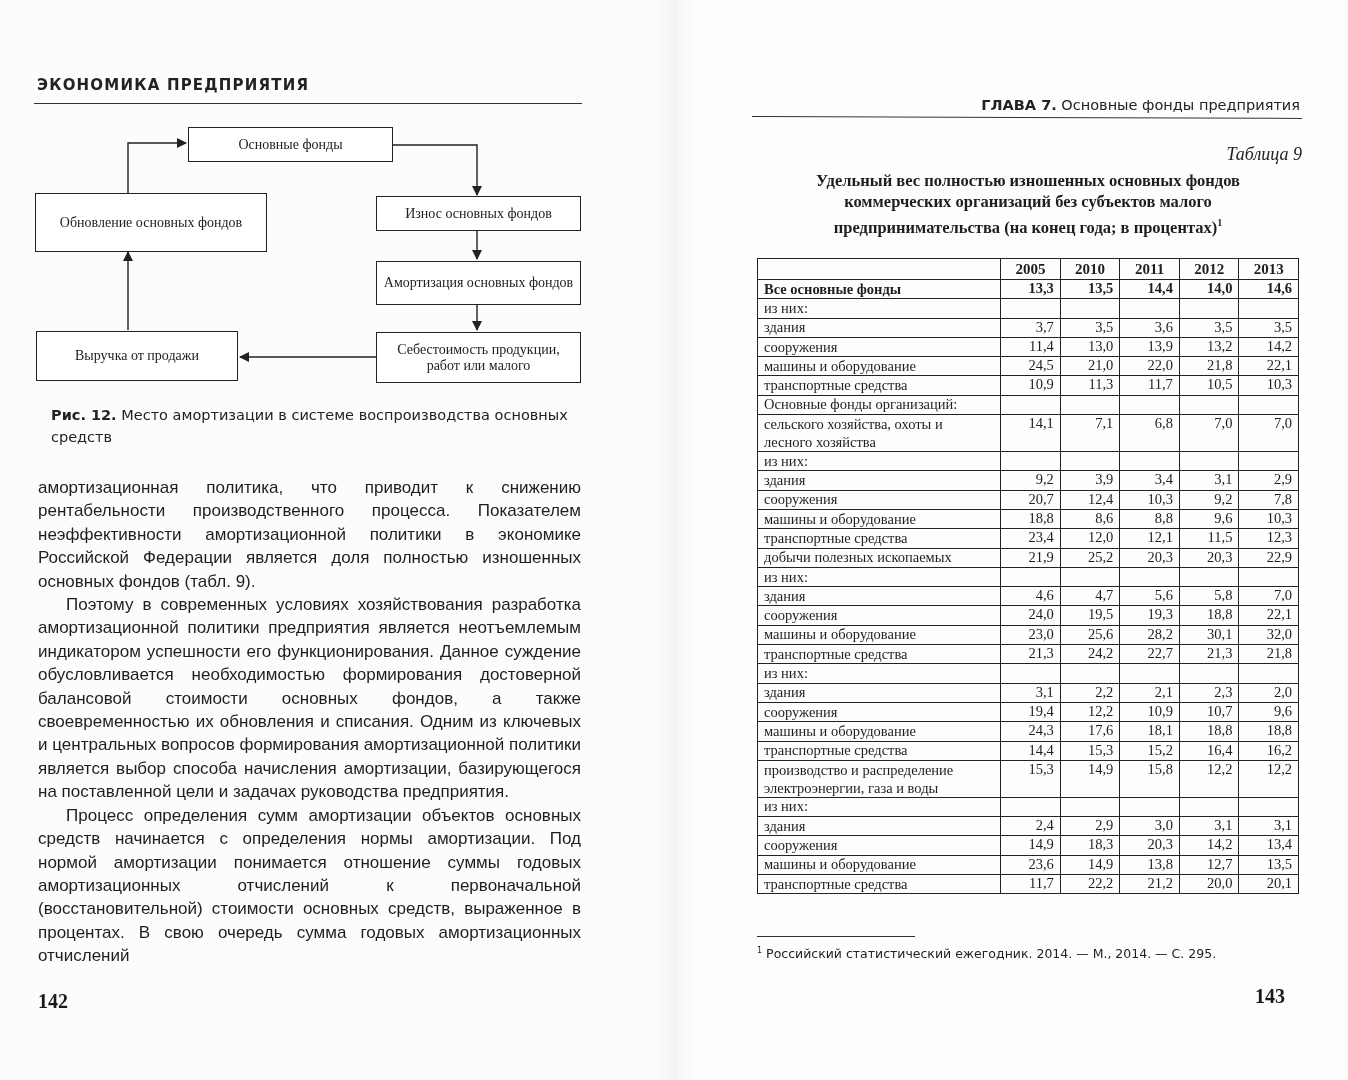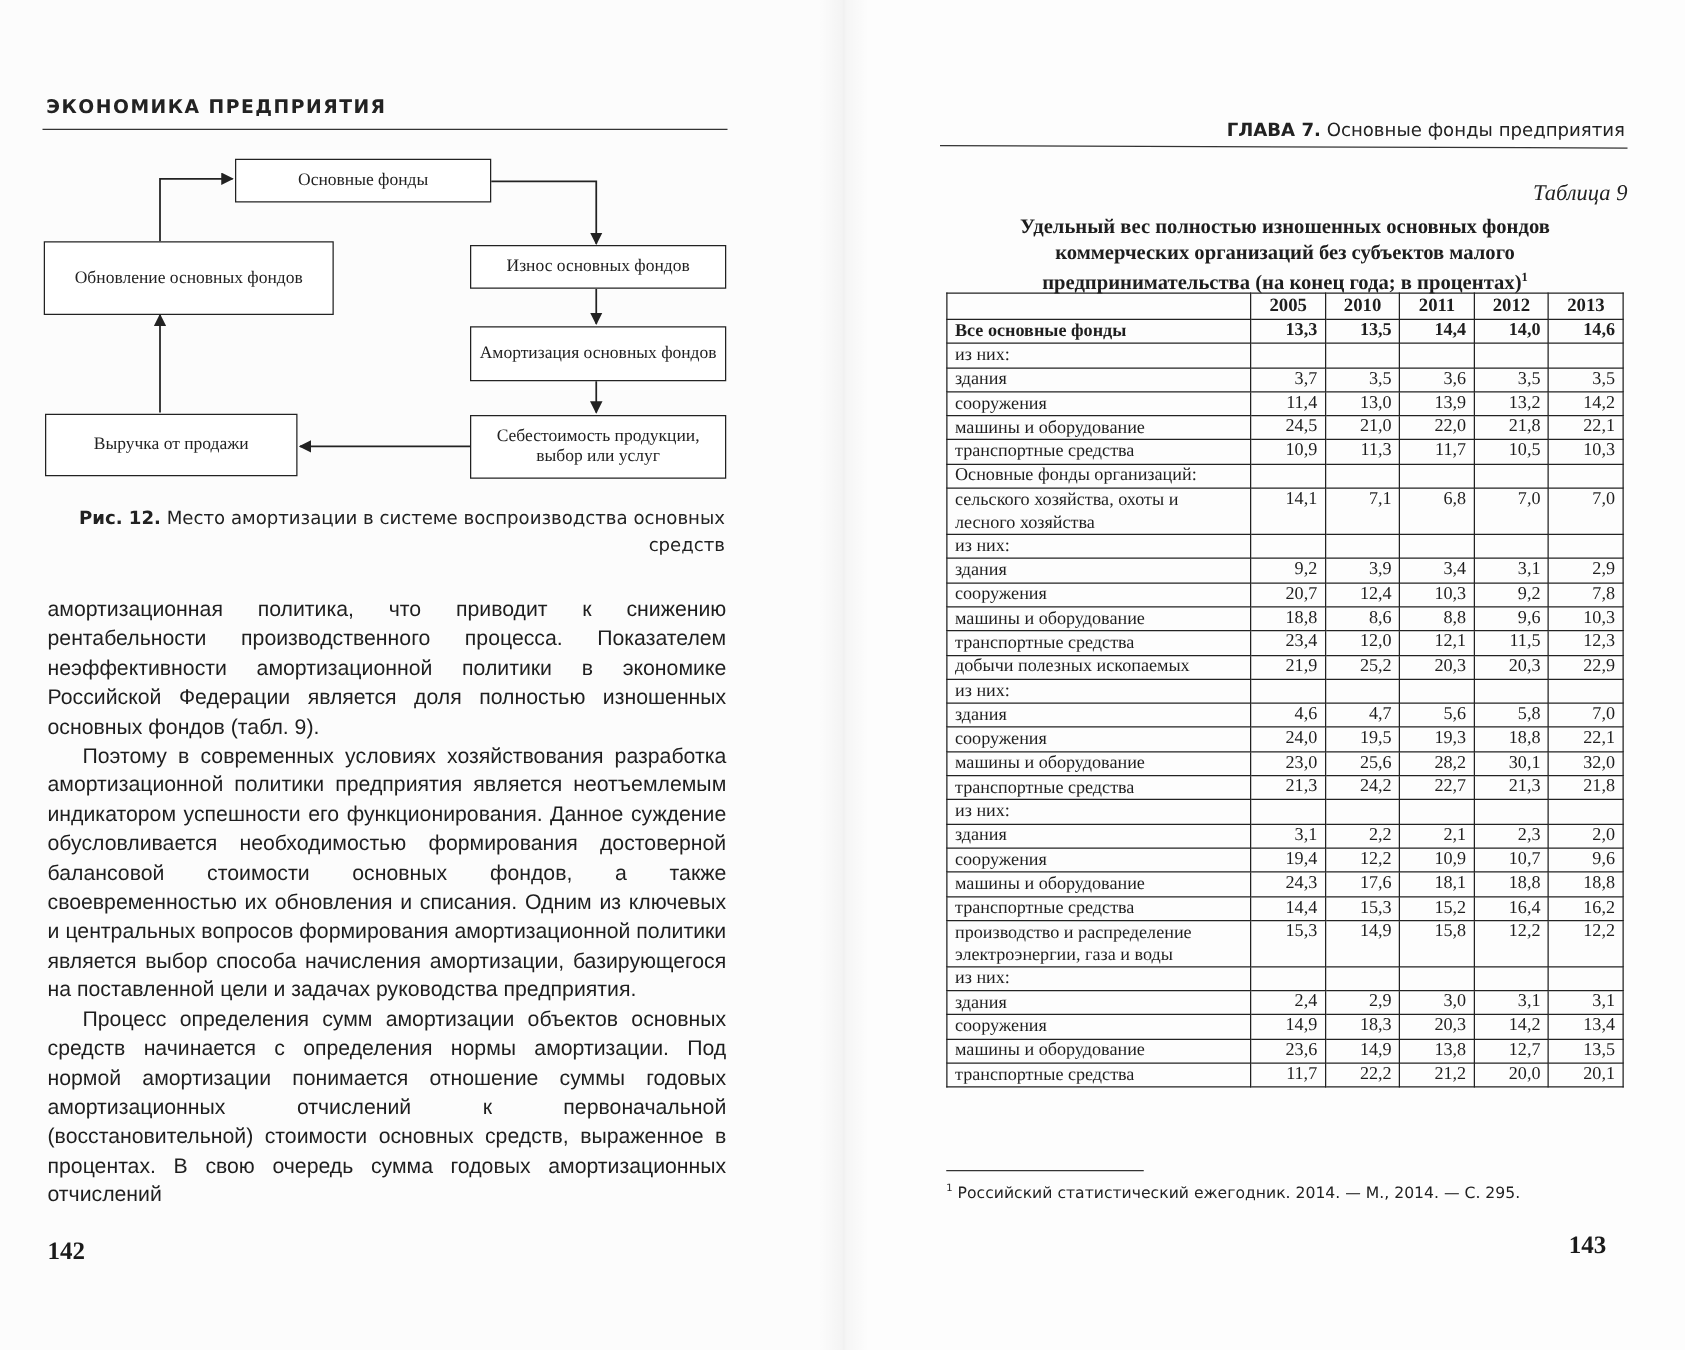--- a/index.html
+++ b/index.html
@@ -19,38 +19,38 @@
   .rule-left { position: absolute; left: 34px; top: 103px; width: 548px; height: 0; border-top: 1.6px solid #333; }
   .rh-right { position: absolute; right: 48px; top: 97px; font-family: "DejaVu Sans", sans-serif; font-size: 14.5px; color: #222; }
   .rh-right b { font-weight: bold; }
   .rule-right { position: absolute; left: 752px; top: 117px; width: 550px; height: 0; border-top: 1.6px solid #333; transform: rotate(0.2deg); }
 
   
   .dbox { position: absolute; border: 1.5px solid #222; background: #fff; display: flex; align-items: center; justify-content: center;
     text-align: center; font-family: "Liberation Serif", serif; font-size: 14px; line-height: 16px; color: #222; box-sizing: border-box; }
   svg.arrows { position: absolute; left: 0; top: 0; width: 674px; height: 460px; pointer-events: none; }
 
-  .fig-caption { position: absolute; left: 40px; top: 404px; width: 540px; text-align: right; font-family: "DejaVu Sans", sans-serif;
+  .fig-caption { position: absolute; left: 51px; top: 404px; width: 540px; text-align: left; font-family: "DejaVu Sans", sans-serif;
     font-size: 14.5px; line-height: 22px; color: #222; }
   .fig-caption b { font-weight: bold; }
 
   
   .body-text { position: absolute; left: 38px; top: 476px; width: 543px; font-family: Liberation Sans, sans-serif; font-size: 17px;
     line-height: 23.4px; color: #1e1e1e; text-align: justify; }
   .body-text p { margin: 0; text-indent: 0; }
   .body-text p.indent { text-indent: 28px; }
   .page-num-left { position: absolute; left: 38px; top: 990px; font-family: "Liberation Serif", serif; font-weight: bold; font-size: 20px; }
   .page-num-right { position: absolute; left: 1243px; top: 985px; font-family: "Liberation Serif", serif; font-weight: bold; font-size: 20px; margin-left: 12px; }
 
   
   .table-label { position: absolute; right: 46px; top: 144px; font-family: "Liberation Serif", serif; font-style: italic; font-size: 18px; color: #222; }
   .table-title { position: absolute; left: 768px; top: 170px; width: 520px; text-align: center; font-family: "Liberation Serif", serif;
     font-weight: bold; font-size: 16.5px; line-height: 21px; color: #1e1e1e; }
   .table-title sup { font-size: 10px; }
-  table.data { position: absolute; left: 757px; top: 234px; width: 542px; border-collapse: collapse;
+  table.data { position: absolute; left: 757px; top: 258px; width: 542px; border-collapse: collapse;
     font-family: "Liberation Serif", serif; font-size: 14.5px; color: #1e1e1e; border-radius: 10px; }
   table.data td, table.data th { border: 1.2px solid #222; padding: 0 6px; height: 18.3px; line-height: 17px; }
   table.data th { font-weight: bold; font-size: 15px; text-align: center; height: 20px; }
   table.data td.num { text-align: right; width: 46px; vertical-align: top; }
   table.data td.label { width: 228px; padding-left: 6px; }
   table.data tr.bold td { font-weight: bold; }
   table.data tr.tall td.label { line-height: 18px; }
 
   .fn-rule { position: absolute; left: 757px; top: 936px; width: 158px; border-top: 1px solid #333; }
   .footnote { position: absolute; left: 757px; top: 946px; font-family: "DejaVu Sans", sans-serif; font-size: 12.5px; color: #222; }
@@ -83,21 +83,21 @@
 
   <line x1="128" y1="330" x2="128" y2="252" stroke="#222" stroke-width="1.4" marker-end="url(#ah)"></line>
 
   <polyline points="128,193 128,143 186,143" fill="none" stroke="#222" stroke-width="1.4" marker-end="url(#ah)"></polyline>
 </svg>
 
 <div class="dbox" style="left:188px;top:127px;width:205px;height:35px;">Основные фонды</div>
 <div class="dbox" style="left:35px;top:193px;width:232px;height:59px;padding:0 20px;">Обновление основных фондов</div>
 <div class="dbox" style="left:376px;top:196px;width:205px;height:35px;">Износ основных фондов</div>
 <div class="dbox" style="left:376px;top:261px;width:205px;height:44px;padding:0 6px;">Амортизация основных фондов</div>
-<div class="dbox" style="left:376px;top:332px;width:205px;height:51px;padding:0 4px;">Себестоимость продукции, выбор или услуг</div>
+<div class="dbox" style="left:376px;top:332px;width:205px;height:51px;padding:0 4px;">Себестоимость продукции, работ или малого</div>
 <div class="dbox" style="left:36px;top:331px;width:202px;height:50px;">Выручка от продажи</div>
 
 <div class="fig-caption">
   <b>Рис. 12.</b>
   <span>Место амортизации в системе воспроизводства основных средств</span>
 </div>
 
 <div class="body-text">
   <p>амортизационная политика, что приводит к снижению рентабельности производственного процесса. Показателем неэффективности амортизационной политики в экономике Российской Федерации является доля полностью изношенных основных фондов (табл. 9).</p>
   <p class="indent">Поэтому в современных условиях хозяйствования разработка амортизационной политики предприятия является неотъемлемым индикатором успешности его функционирования. Данное суждение обусловливается необходимостью формирования достоверной балансовой стоимости основных фондов, а также своевременностью их обновления и списания. Одним из ключевых и центральных вопросов формирования амортизационной политики является выбор способа начисления амортизации, базирующегося на поставленной цели и задачах руководства предприятия.</p>

